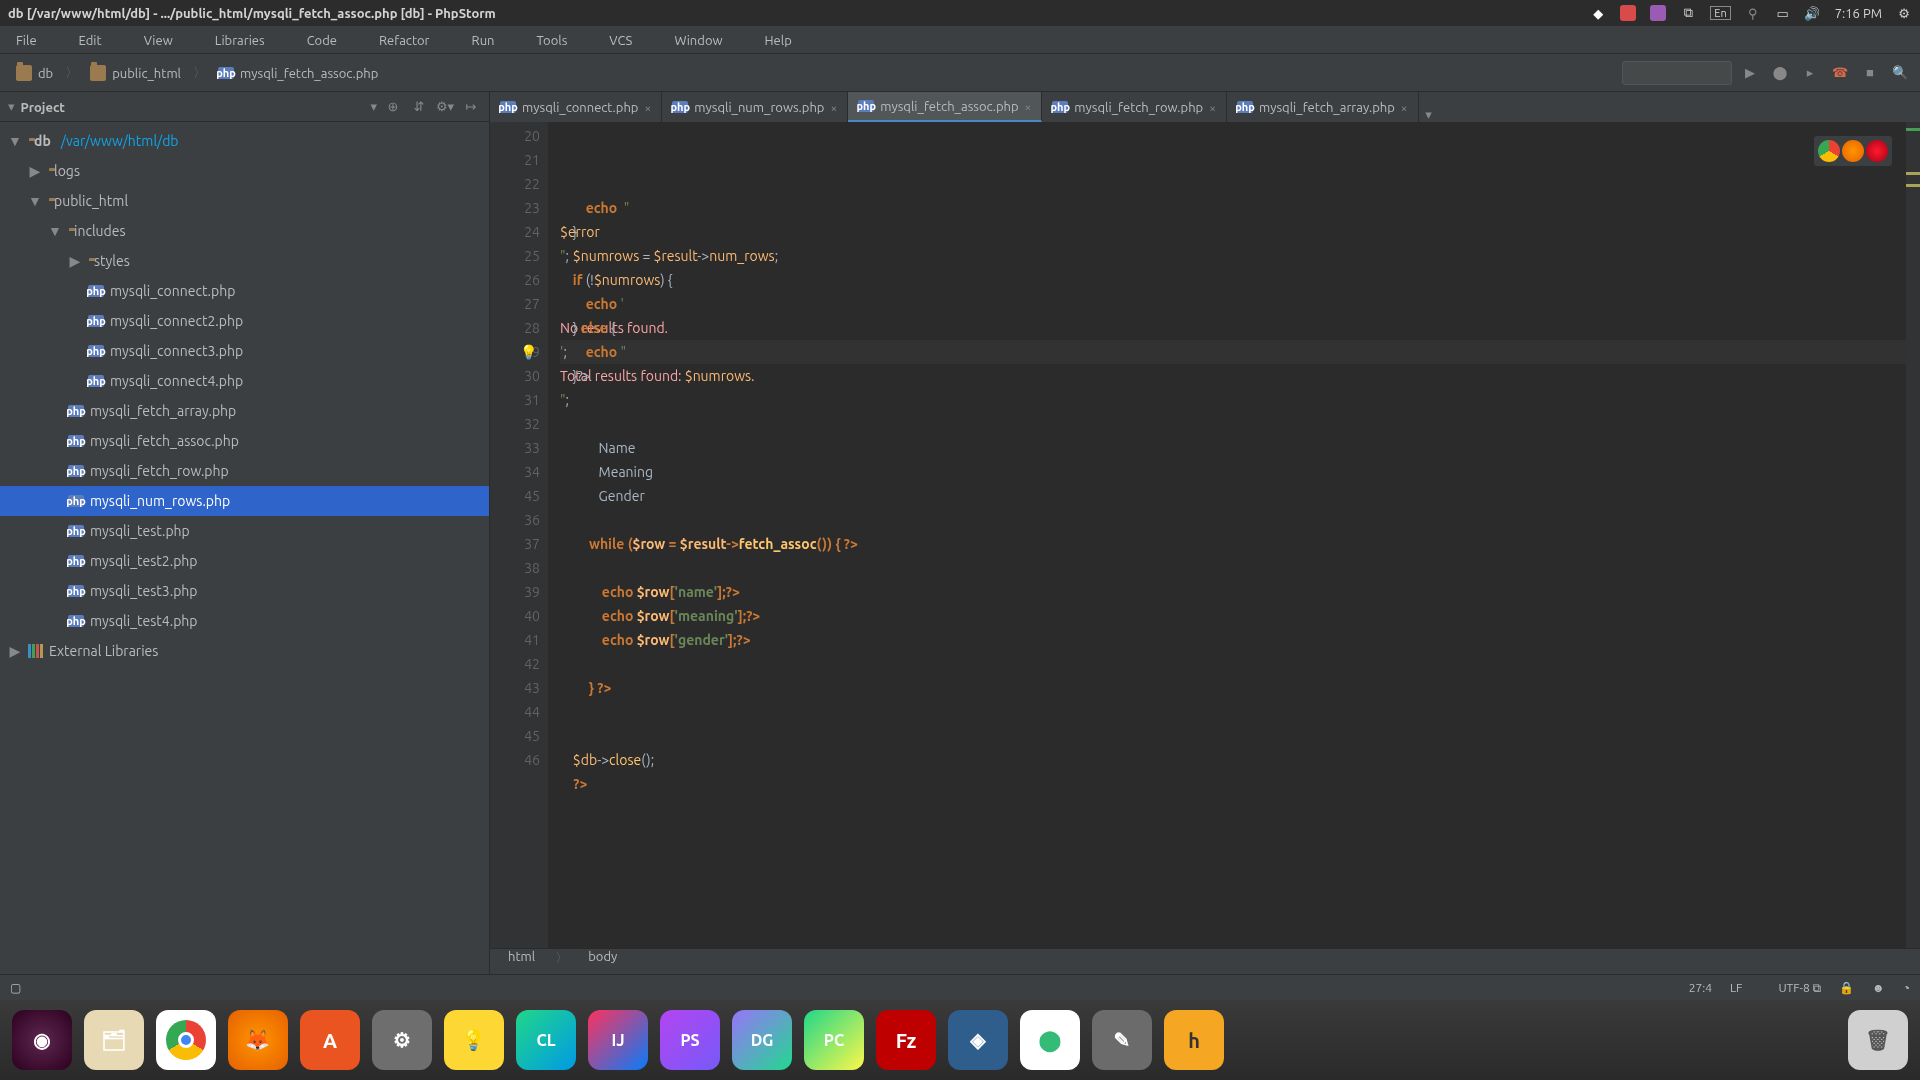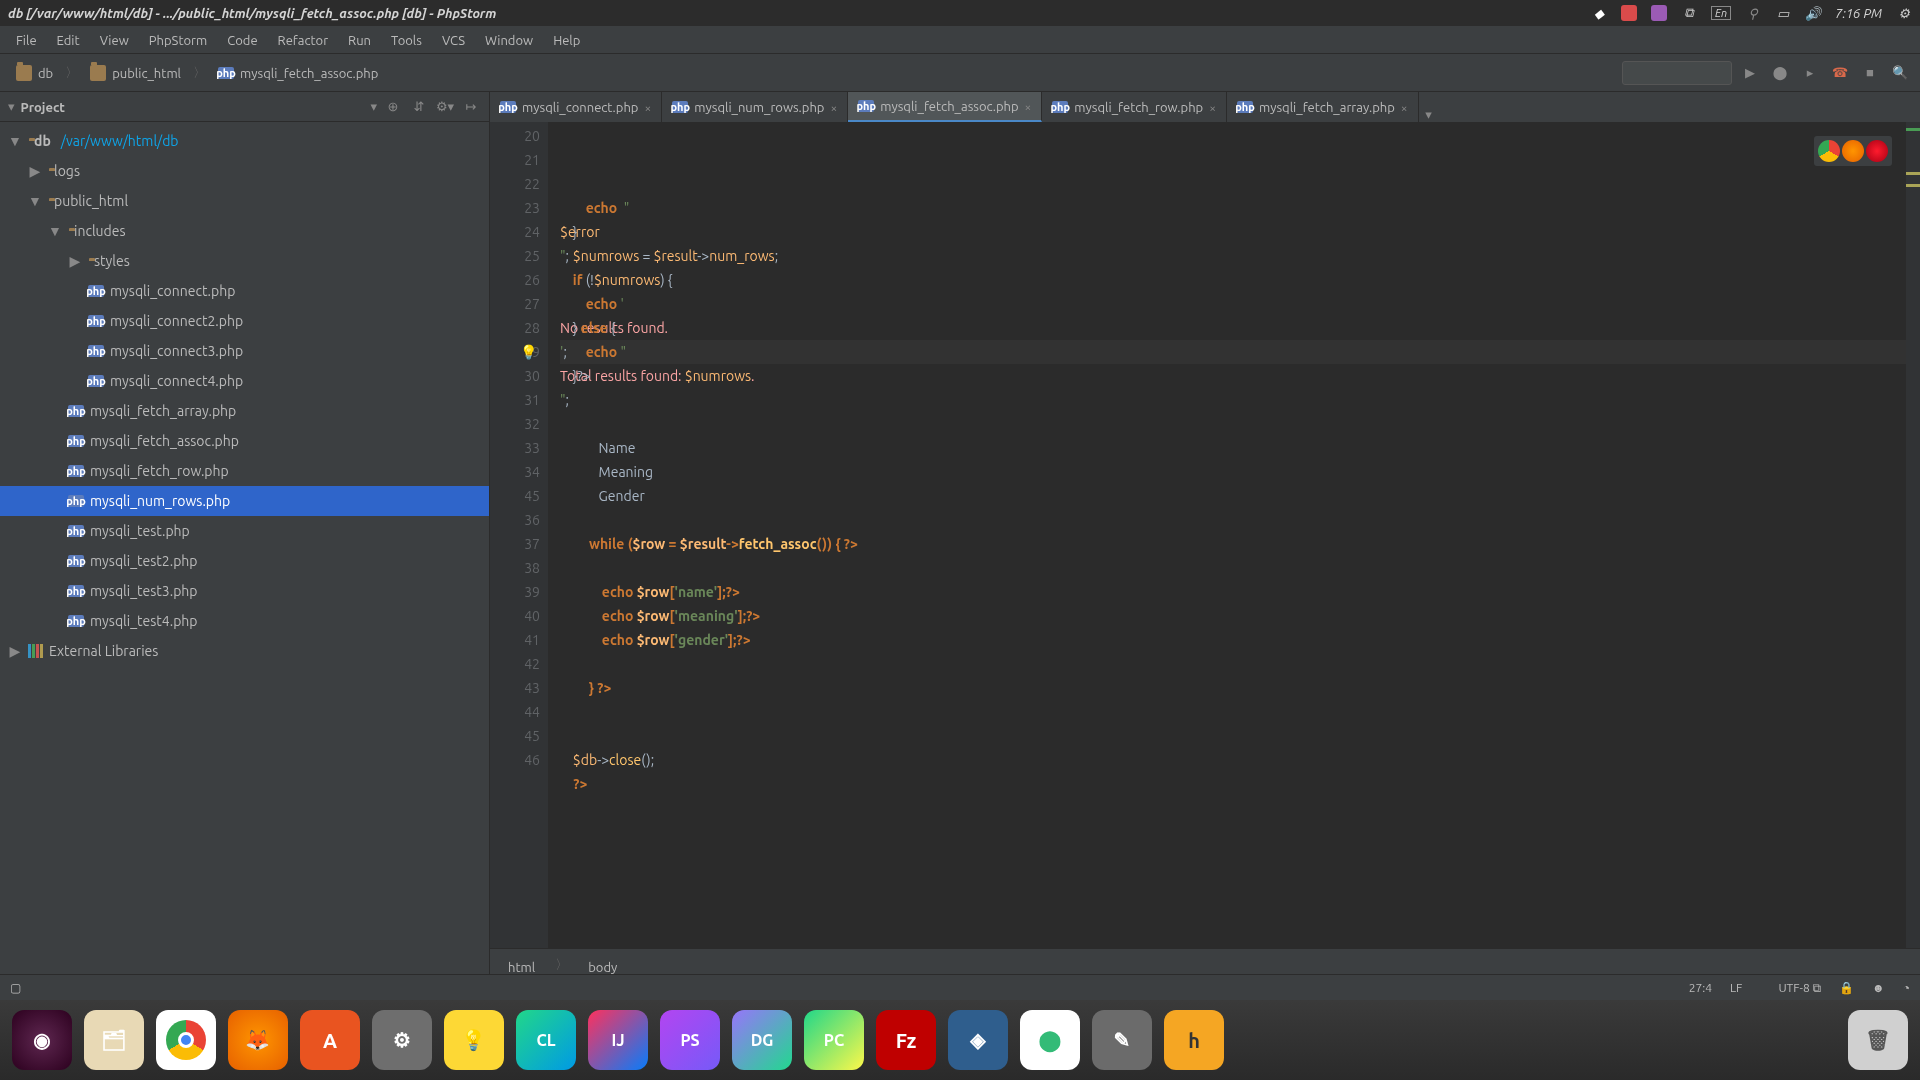--- a/index.html
+++ b/index.html
@@ -1,25 +1,25 @@
 <!DOCTYPE html>
 <html><head>
 <meta charset="utf-8">
 <style>
 * { margin: 0; padding: 0; box-sizing: border-box; font-family: 'Ubuntu', 'Segoe UI', sans-serif; }
 body { background: #2b2b2b; color: #a9b7c6; font-size: 13px; overflow: hidden; width: 1920px; height: 1080px; }
 
 
-.os-bar { height: 26px; background: #2c2c2c; display: flex; align-items: center; padding: 0 8px; color: #d4d4d4; font-size: 13px; font-style: italic; }
+.os-bar { height: 26px; background: #2c2c2c; display: flex; align-items: center; padding: 0 8px; color: #d4d4d4; font-size: 13px; }
 .os-bar .title { flex: 1; font-weight: bold; }
 .os-bar .tray { display: flex; align-items: center; gap: 14px; }
 .tray-icon { width: 16px; height: 16px; display: inline-flex; align-items: center; justify-content: center; }
 
 
-.menu-bar { height: 28px; background: #3c3f41; display: flex; align-items: center; padding: 0 6px; border-bottom: 1px solid #2b2b2b; }
+.menu-bar { height: 28px; background: #3c3f41; display: flex; align-items: center; padding: 0 6px; border-bottom: 1px solid #2b2b2b; gap: 22px; }
 .menu-bar span { padding: 4px 10px; color: #bbbbbb; cursor: pointer; font-size: 13px; }
 
 
 .toolbar { height: 38px; background: #3c3f41; display: flex; align-items: center; padding: 0 8px; border-bottom: 1px solid #2b2b2b; gap: 4px; }
 .crumb { display: flex; align-items: center; gap: 6px; padding: 3px 8px; color: #bbbbbb; }
 .crumb svg, .crumb .folder-ic { width: 16px; height: 16px; }
 .folder-ic { background: #9a7b4f; border-radius: 2px; position: relative; }
 .folder-ic::before { content: ''; position: absolute; top: -3px; left: 1px; width: 6px; height: 3px; background: #9a7b4f; border-radius: 1px 1px 0 0; }
 .php-ic { width: 16px; height: 12px; background: #5c7cbc; border-radius: 2px; display: inline-flex; align-items: center; justify-content: center; font-size: 11px; color: #fff; font-weight: bold; }
 .toolbar .spacer { flex: 1; }
@@ -67,21 +67,21 @@
 .tag { color: #e8bf6a; }
 .txt { color: #fca5a5; }
 .bulb { position: absolute; left: -28px; color: #ffc66d; }
 
 .browser-icons { position: absolute; top: 14px; right: 14px; display: flex; gap: 2px; background: #3c3f41; padding: 4px; border-radius: 3px; }
 .browser-icons span { width: 22px; height: 22px; border-radius: 50%; display: inline-block; }
 
 .code-scrollbar { width: 14px; background: #313335; position: relative; }
 .code-scrollbar .marker { position: absolute; width: 100%; height: 3px; background: #a9a457; }
 
-.breadcrumb-code { height: 26px; background: #3c3f41; display: flex; align-items: flex-end; padding: 0 18px; gap: 20px; color: #bbbbbb; font-size: 13px; border-top: 1px solid #2b2b2b; }
+.breadcrumb-code { height: 26px; background: #3c3f41; display: flex; align-items: flex-start; padding: 0 18px; gap: 20px; color: #bbbbbb; font-size: 13px; border-top: 1px solid #2b2b2b; }
 
 
 .status-bar { height: 26px; background: #3c3f41; display: flex; align-items: center; padding: 0 10px; color: #bbbbbb; border-top: 1px solid #2b2b2b; font-size: 12px; }
 .status-bar .spacer { flex: 1; }
 .status-bar span { margin-left: 18px; }
 
 
 .dock-wrap { height: 80px; background: linear-gradient(#3a3a3a, #2a2a2a); display: flex; align-items: center; padding: 0 12px; gap: 12px; }
 .dock-item { width: 60px; height: 60px; border-radius: 12px; display: flex; align-items: center; justify-content: center; font-weight: bold; font-size: 20px; color: #fff; }
 .dock-spacer { flex: 1; }
@@ -102,21 +102,21 @@
     <span class="tray-icon" style="color:#ccc">🔊</span>
     <span>7:16 PM</span>
     <span class="tray-icon" style="color:#ccc">⚙</span>
   </div>
 </div>
 
 <div class="menu-bar">
   <span>File</span>
   <span>Edit</span>
   <span>View</span>
-  <span>PhpStorm</span>
+  <span>Libraries</span>
   <span>Code</span>
   <span>Refactor</span>
   <span>Run</span>
   <span>Tools</span>
   <span>VCS</span>
   <span>Window</span>
   <span>Help</span>
 </div>
 
 <div class="toolbar">

